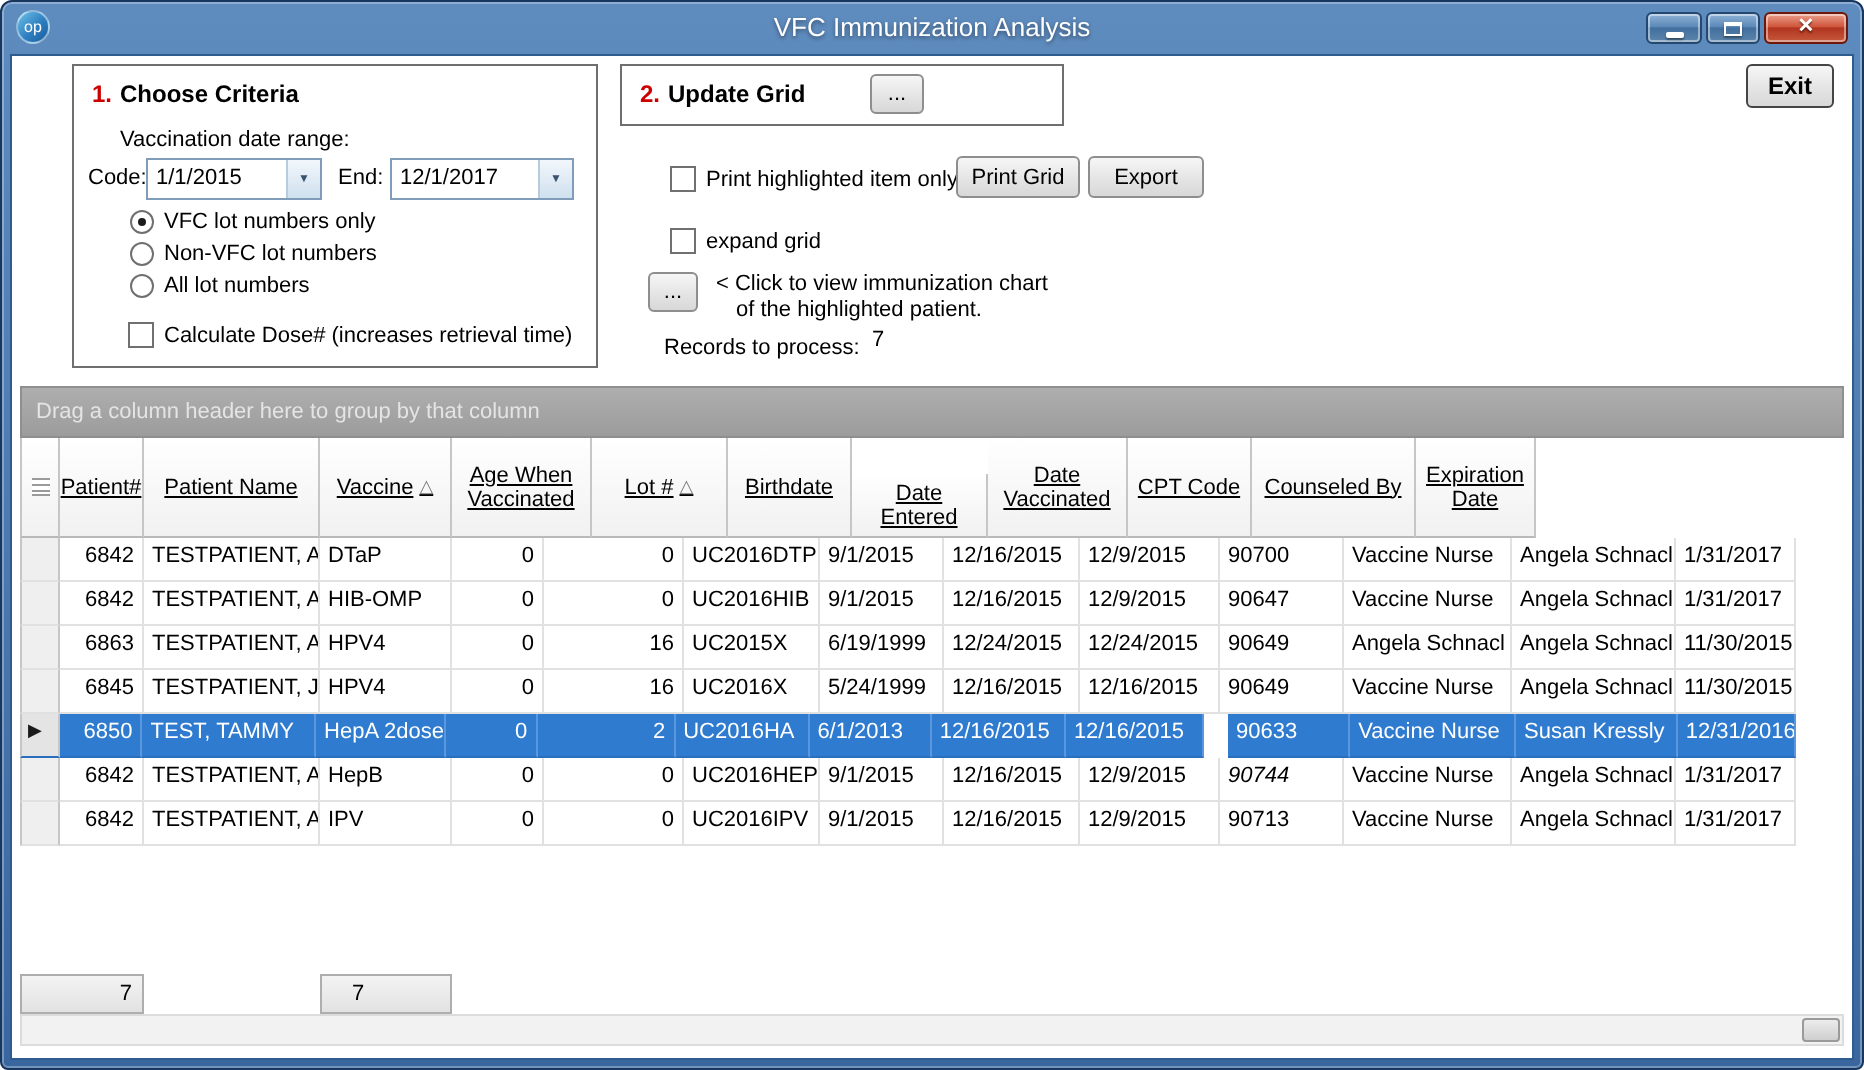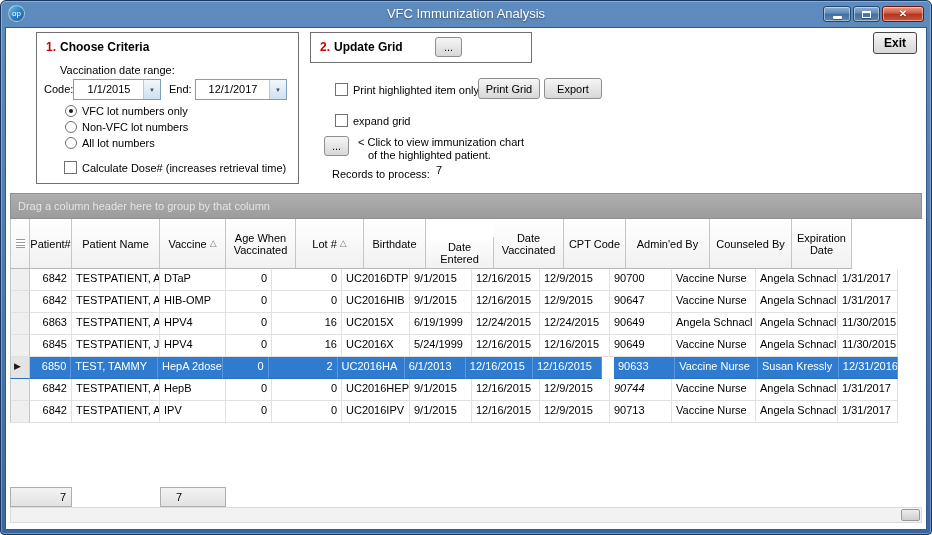--- a/index.html
+++ b/index.html
@@ -22,21 +22,21 @@
     box-shadow:inset 0 0 0 1px rgba(255,255,255,.45);}
   .wbtn.min{width:28px}.wbtn.max{width:27px}
   .wbtn.close{width:42px;background:linear-gradient(#eba08c 0%,#d0563c 45%,#b23420 50%,#c65a3c 100%);border-color:#6e180c;}
   .icon-min{width:9px;height:3px;background:#fff;margin-top:6px;border-radius:1px;box-shadow:0 1px 1px rgba(0,0,0,.4);}
   .icon-max{width:9px;height:7px;border:1px solid #fff;box-sizing:border-box;box-shadow:inset 0 1px 0 #fff,0 1px 1px rgba(0,0,0,.4);}
   .icon-close{color:#fff;font-size:10px;font-weight:bold;line-height:1;text-shadow:0 1px 1px rgba(0,0,0,.5);}
   .content{position:relative;height:503px;background:#fff;border:1px solid #2f5c90;box-sizing:border-box;}
 
   
   .groupbox{position:absolute;border:1px solid #6f6f6f;background:#fff;box-sizing:border-box;}
-  .box-criteria{left:30px;top:4px;width:263px;height:152px;text-align:center;}
+  .box-criteria{left:30px;top:4px;width:263px;height:152px;}
   .box-update{left:304px;top:4px;width:222px;height:31px;}
   .sec-num{color:#cc0000;font-weight:bold;font-size:12px;}
   .sec-title{font-weight:bold;font-size:12px;margin-left:4px;}
   .box-head{position:absolute;left:9px;top:7px;}
   .lbl{position:absolute;white-space:nowrap;}
   .combo{position:absolute;height:21px;border:1px solid #7f9db9;background:#fff;box-sizing:border-box;display:flex;}
   .combo-value{flex:1;padding:3px 3px 0 4px;white-space:nowrap;overflow:hidden;}
   .combo-btn{width:16px;border-left:1px solid #b8cbdd;background:linear-gradient(#f2f7fb,#cfe0ef);
     display:flex;align-items:center;justify-content:center;font-size:6px;color:#39536e;}
   .radio-row,.check-row{position:absolute;display:flex;align-items:center;gap:5px;white-space:nowrap;}
@@ -49,21 +49,21 @@
   .hint1{position:absolute;left:352px;top:108px;}
   .hint2{position:absolute;left:362px;top:121px;}
   .records{position:absolute;left:326px;top:140px;}
   .records-val{position:absolute;left:430px;top:136px;}
 
   
   .gridarea{position:absolute;left:4px;right:4px;top:165px;bottom:6px;display:flex;flex-direction:column;}
   .groupbar{height:26px;flex:0 0 26px;background:linear-gradient(#aeaeae,#9c9c9c);border:1px solid #8f8f8f;
     box-sizing:border-box;color:#e4e4e4;line-height:24px;padding-left:7px;}
   .grow{display:flex;width:888px;}
-  .ghead{flex:0 0 50px;height:50px;}
+  .ghead{flex:0 0 50px;height:50px;text-decoration:underline;}
   .hcell{border-right:1px solid #c6c6c6;border-bottom:1px solid #b9b9b9;box-sizing:border-box;
     background:linear-gradient(#ffffff,#f1f1f1);display:flex;align-items:center;justify-content:center;
     text-align:center;padding:1px 2px;gap:3px;}
   .ghead .hcell:first-child{border-left:1px solid #c6c6c6;}
   .sort{font-size:9px;color:#7a7a7a;line-height:1;}
   .selicon{width:9px;height:7px;border-top:1px solid #9a9a9a;border-bottom:1px solid #9a9a9a;background:
     linear-gradient(#fff 0 2px,#9a9a9a 2px 3px,#fff 3px 5px,#9a9a9a 5px 6px,#fff 6px);}
   .drow{flex:0 0 22px;height:22px;}
   .cell{border-right:1px solid #e1e1e1;border-bottom:1px solid #e1e1e1;box-sizing:border-box;
     padding:3px 4px 0 4px;white-space:nowrap;overflow:hidden;background:#fff;}
@@ -195,23 +195,20 @@
           </div>
           <div class="hcell" style="width: 68px; margin-top: 18px;">
             <span>Date Entered</span>
           </div>
           <div class="hcell" style="width: 70px;">
             <span>Date Vaccinated</span>
           </div>
           <div class="hcell" style="width: 62px;">
             <span>CPT Code</span>
           </div>
-          <div class="hcell" style="width: 84px;">
-            <span>Admin'ed By</span>
-          </div>
           <div class="hcell" style="width: 82px;">
             <span>Counseled By</span>
           </div>
           <div class="hcell" style="width: 60px;">
             <span>Expiration Date</span>
           </div>
         </div>
       <div id="grid-rows">
           <div class="grow drow">
             <div class="cell selcell" style="width: 20px;"></div>

